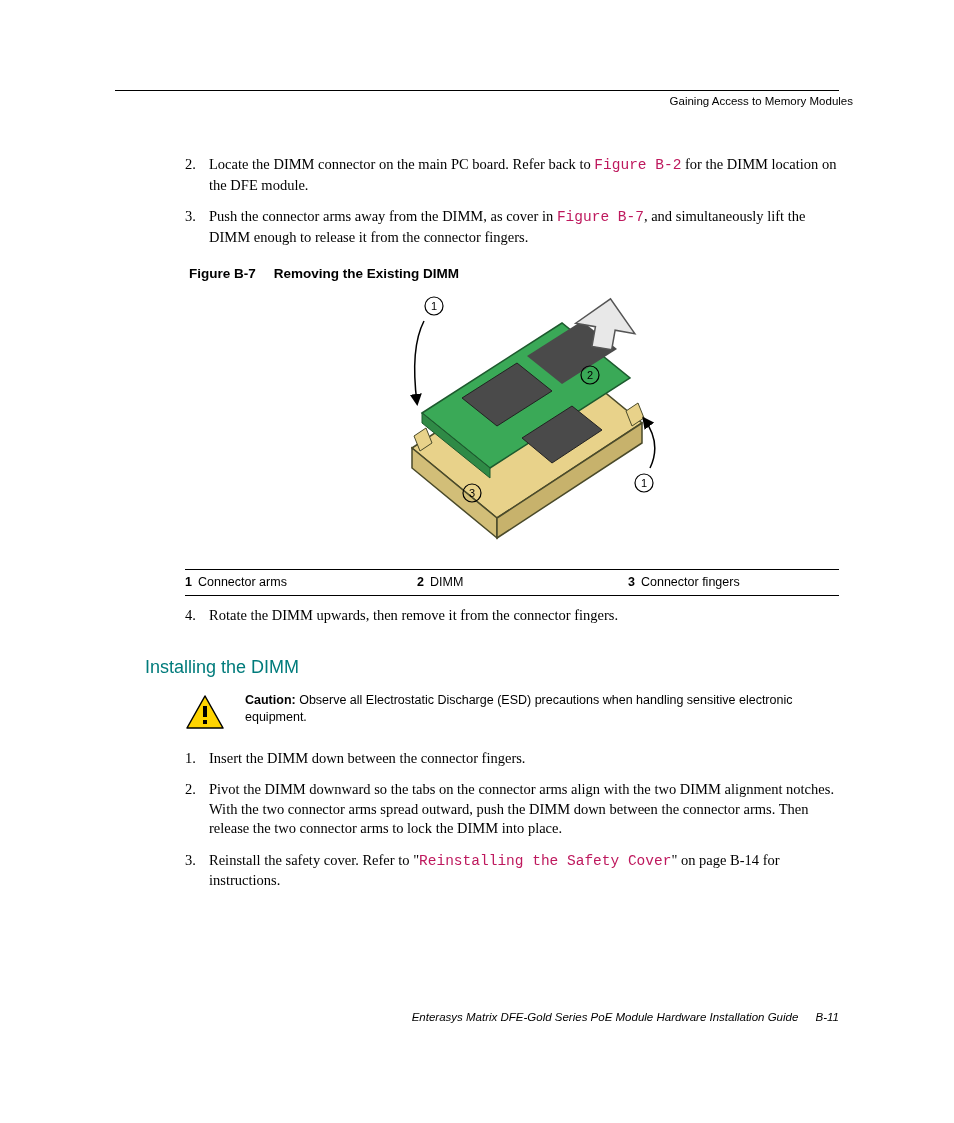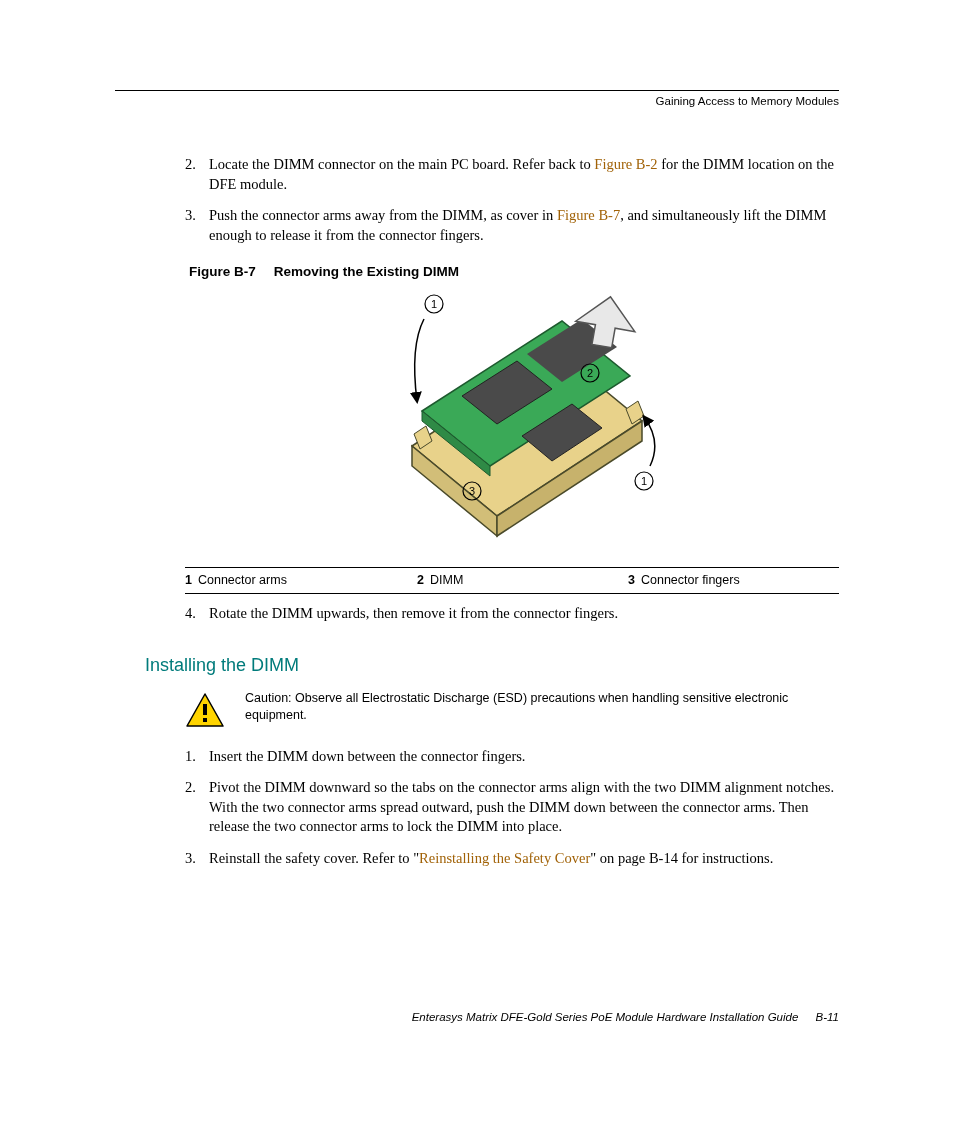--- a/index.html
+++ b/index.html
@@ -15,21 +15,21 @@
   }
   .page {
     padding: 90px 115px 60px 115px;
     box-sizing: border-box;
     height: 100%;
     position: relative;
   }
   .running-head {
     position: absolute;
     top: 95px;
-    right: 115px;
+    right: 101px;
     font-family: Arial, Helvetica, sans-serif;
     font-size: 11.5px;
     color: #000;
     text-align: right;
   }
   .hr-top {
     border: none;
     border-top: 1px solid #000;
     margin: 0 0 24px 0;
   }
@@ -50,22 +50,23 @@
     margin-bottom: 12px;
   }
   ol.numbered > li .num {
     width: 24px;
     flex-shrink: 0;
   }
   ol.numbered > li .body {
     flex: 1;
   }
   a.xref {
-    color: #a16207;
+    color: #be185d;
     text-decoration: none;
+    font-family: Liberation Mono, monospace;
   }
   .figure-caption {
     font-family: Arial, Helvetica, sans-serif;
     font-weight: bold;
     font-size: 13.5px;
     margin: 18px 0 10px 0;
     margin-left: -40px;
     padding-left: 44px;
   }
   .figure-caption .fignum { margin-right: 18px; }
@@ -108,21 +109,21 @@
     margin: 0 0 14px 0;
   }
   .note-block .icon-col {
     width: 46px;
     flex-shrink: 0;
     padding-top: 2px;
   }
   .note-block .text-col p {
     margin: 0 0 8px 0;
   }
-  .note-block .text-col strong { font-weight: normal; }
+  .note-block .text-col strong { font-weight: bold; }
   .para {
     margin: 10px 0 10px -40px;
     font-size: 14.5px;
   }
   .footer {
     position: absolute;
     bottom: 100px;
     right: 115px;
     font-family: Arial, Helvetica, sans-serif;
     font-size: 11.5px;

